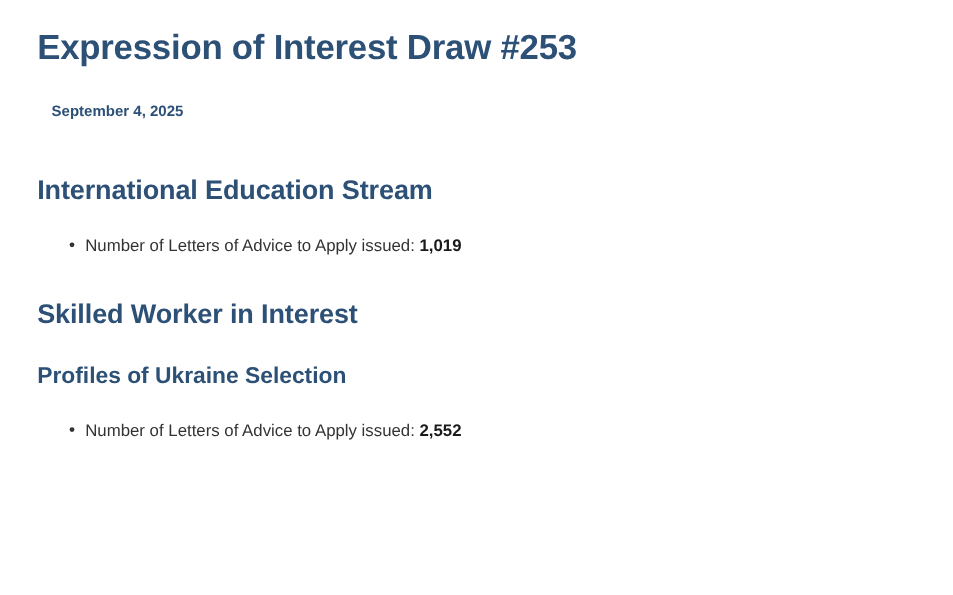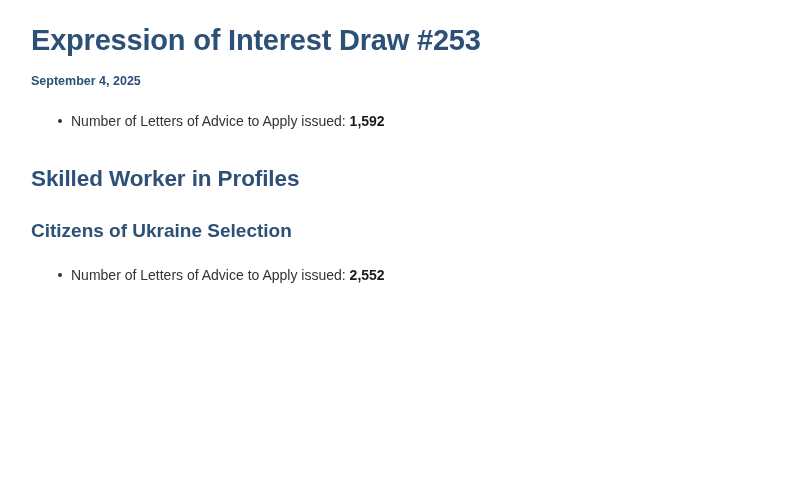--- a/index.html
+++ b/index.html
@@ -31,21 +31,21 @@
     line-height: 1.15;
     letter-spacing: -0.2px;
     margin: 0;
     padding-top: 24px;
   }
   .draw-date {
     color: #2d5077;
     font-size: 12.5px;
     font-weight: bold;
     line-height: 1.2;
-    margin: 0;
+    margin: 12px;
     padding-top: 17px;
   }
   .section-heading {
     color: #2d5077;
     font-size: 22.5px;
     font-weight: bold;
     line-height: 1.2;
     letter-spacing: -0.1px;
     margin: 0;
     padding-top: 32px;
@@ -100,31 +100,32 @@
 <body>
 
 <div class="page">
   <div class="content">
 
     <h1 class="draw-title">Expression of Interest Draw #253</h1>
 
     <p class="draw-date">September 4, 2025</p>
 
     <div class="section-block">
+      <h2 class="section-heading">International Education Stream</h2>
 
 
       <ul class="bullet-list">
-        <li class="bullet-item"><span>Number of Letters of Advice to Apply issued: </span><span class="bullet-value">1,592</span></li>
+        <li class="bullet-item"><span>Number of Letters of Advice to Apply issued: </span><span class="bullet-value">1,019</span></li>
       </ul>
     </div>
 
     <div class="section-block">
-      <h2 class="section-heading">Skilled Worker in Profiles</h2>
+      <h2 class="section-heading">Skilled Worker in Interest</h2>
 
-      <h3 class="sub-heading">Citizens of Ukraine Selection</h3>
+      <h3 class="sub-heading">Profiles of Ukraine Selection</h3>
 
 
       <ul class="bullet-list">
         <li class="bullet-item"><span>Number of Letters of Advice to Apply issued: </span><span class="bullet-value">2,552</span></li>
       </ul>
     </div>
 
   </div>
 </div>
 

